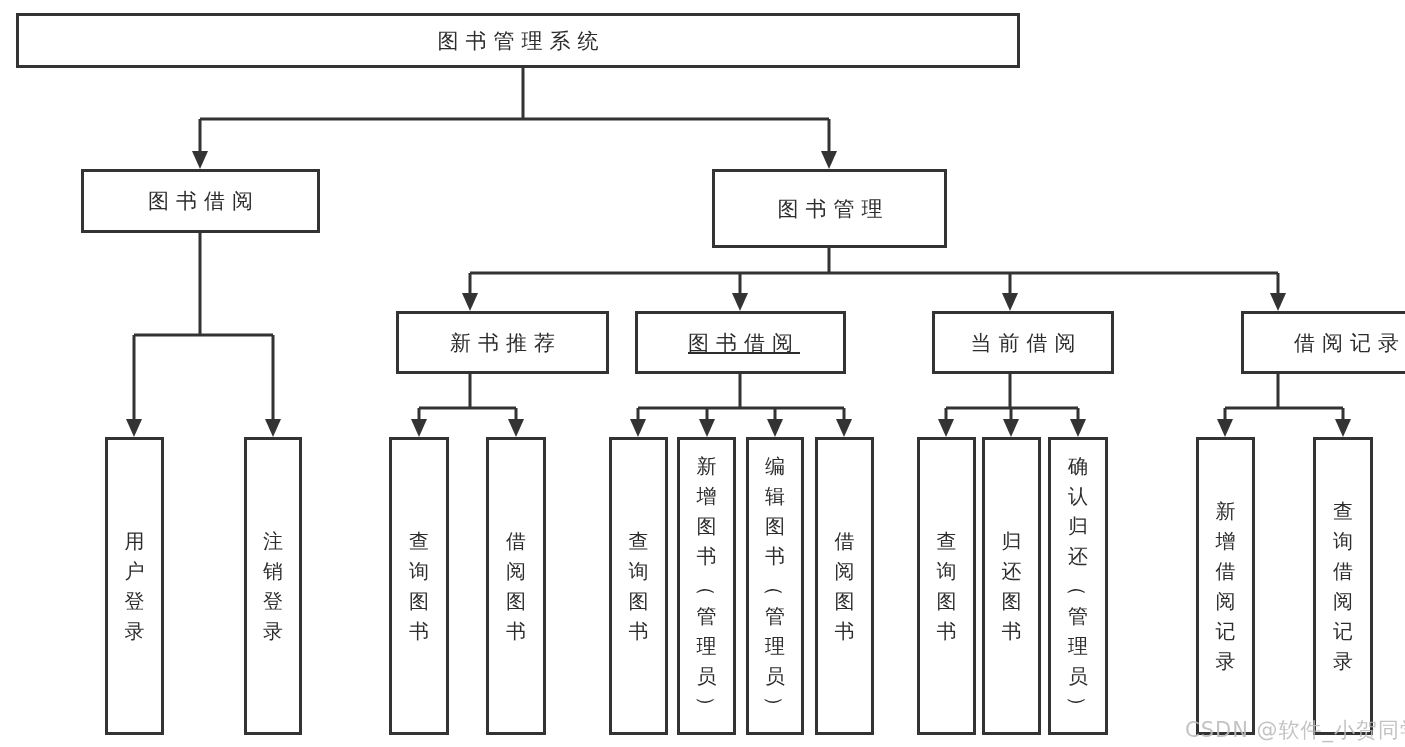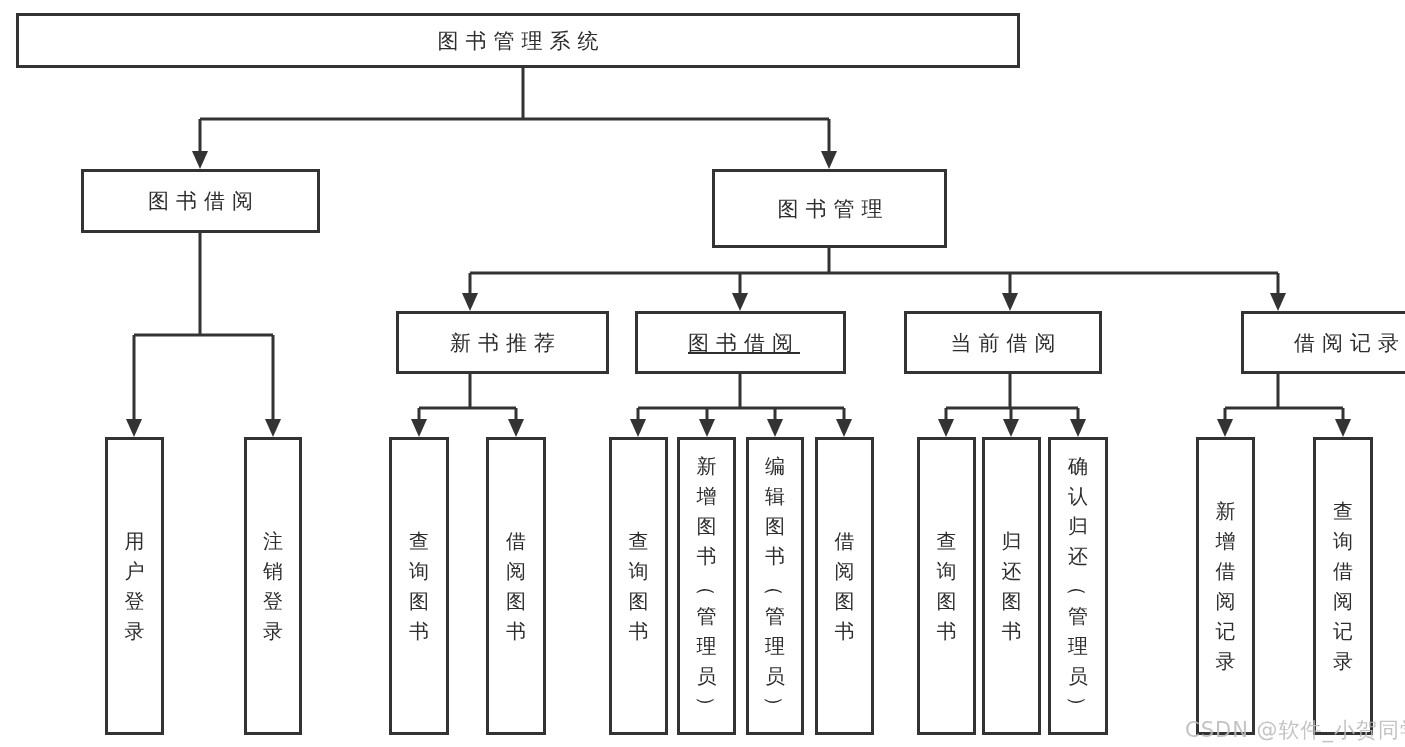--- a/index.html
+++ b/index.html
@@ -60,21 +60,21 @@
       </g>
   </svg>
 
   <div class="box hbox" style="left:16px;top:13px;width:1004px;height:55px;">图书管理系统</div>
 
   <div class="box hbox" style="left:81px;top:169px;width:239px;height:64px;">图书借阅</div>
   <div class="box hbox" style="left:712px;top:169px;width:235px;height:79px;padding-left:8px;">图书管理</div>
 
   <div class="box hbox" style="left:364px;top:311px;width:213px;height:63px;margin-left:32px;">新书推荐</div>
   <div class="box hbox" style="left:635px;top:311px;width:211px;height:63px;text-decoration:underline;">图书借阅</div>
-  <div class="box hbox" style="left:904px;top:311px;width:198px;height:63px;">当前借阅</div>
+  <div class="box hbox" style="left:932px;top:311px;width:182px;height:63px;">当前借阅</div>
   <div class="box hbox" style="left:1241px;top:311px;width:211px;height:63px;">借阅记录</div>
 
   <div class="box vbox vtext" style="left:105px;top:437px;width:59px;height:298px;">
       <span>用</span>
       <span>户</span>
       <span>登</span>
       <span>录</span>
     </div>
   <div class="box vbox vtext" style="left:244px;top:437px;width:58px;height:298px;">
       <span>注</span>

